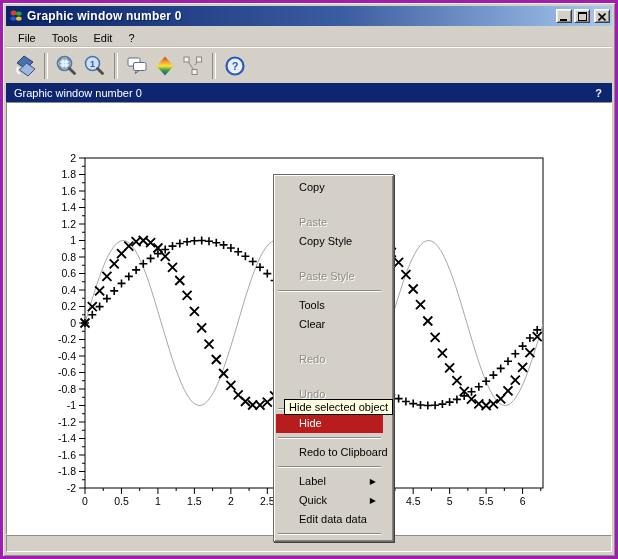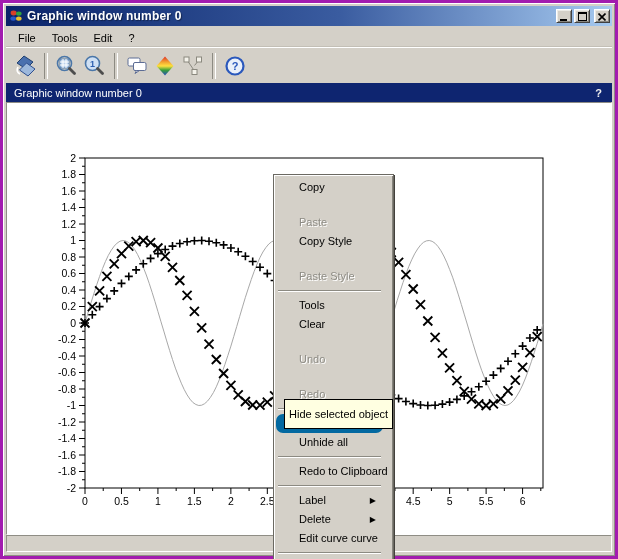--- a/index.html
+++ b/index.html
@@ -40,26 +40,26 @@
   
   .statusbar{position:absolute;left:3px;right:3px;bottom:4px;height:15px;background:#d4d0c8;
     border:1px solid;border-color:#8f8d85 #ffffff #ffffff #8f8d85;}
   
   .context-menu{position:absolute;left:270px;top:171px;width:121px;z-index:10;
     background:#d4d0c8;border:1px solid #6b6962;box-sizing:border-box;
     box-shadow:inset 1px 1px 0 #ffffff, inset -1px -1px 0 #87857e, 1px 1px 0 #43413c;
     padding:3px 10px 2px 2px;font-size:11px;}
   .mi{height:19px;line-height:19px;padding-left:23px;position:relative;color:#000;white-space:nowrap;}
   .mi.disabled{color:#8e8c85;text-shadow:1px 1px 0 #ffffff;margin-top:16px;}
-  .mi.hl{background:#0369a1;color:#fff;text-shadow:none;border-radius:7px;}
+  .mi.hl{background:#b91c1c;color:#fff;text-shadow:none;}
   .mi-arrow{position:absolute;right:7px;top:0;font-size:8px;line-height:19px;font-family:"DejaVu Sans",sans-serif;}
   .menu-sep{height:0;border-top:1px solid #8c8a82;border-bottom:1px solid #ffffff;margin:4px 2px;}
   
   .tooltip{position:absolute;left:281px;top:396px;z-index:20;background:#ffffe1;color:#000;
-    border:1px solid #000;font-size:11px;padding:8px 4px;white-space:nowrap;}
+    border:1px solid #000;font-size:11px;padding:1px 4px;white-space:nowrap;}
 </style>
 </head>
 <body>
 
 <div class="window">
 
   <div class="titlebar">
     <span class="title-icon"><svg width="14" height="14" viewBox="0 0 14 14">
           <ellipse cx="4.6" cy="4" rx="3" ry="2.4" fill="#d84028"></ellipse>
           <ellipse cx="9.8" cy="4.6" rx="2.8" ry="2.2" fill="#30a040"></ellipse>
@@ -403,29 +403,28 @@
   <div class="statusbar"></div>
 
   <div class="context-menu">
       <div class="mi"><span>Copy</span></div>
       <div class="mi disabled"><span>Paste</span></div>
       <div class="mi"><span>Copy Style</span></div>
       <div class="mi disabled"><span>Paste Style</span></div>
       <div class="menu-sep"></div>
       <div class="mi"><span>Tools</span></div>
       <div class="mi"><span>Clear</span></div>
+      <div class="mi disabled"><span>Redo</span></div>
       <div class="mi disabled"><span>Undo</span></div>
-      <div class="mi disabled"><span>Redo</span></div>
       <div class="menu-sep"></div>
       <div class="mi hl"><span>Hide</span></div>
-      <div class="mi"><span>Unhide all</span></div>
       <div class="menu-sep"></div>
       <div class="mi"><span>Redo to Clipboard</span></div>
       <div class="menu-sep"></div>
       <div class="mi"><span>Label</span><span class="mi-arrow">▶</span></div>
-      <div class="mi"><span>Delete</span><span class="mi-arrow">▶</span></div>
-      <div class="mi"><span>Edit curve curve</span></div>
+      <div class="mi"><span>Quick</span><span class="mi-arrow">▶</span></div>
+      <div class="mi"><span>Edit data data</span></div>
       <div class="menu-sep"></div>
     </div>
 
   <div class="tooltip">Hide selected object</div>
 
 </div>
 
 </body></html>

